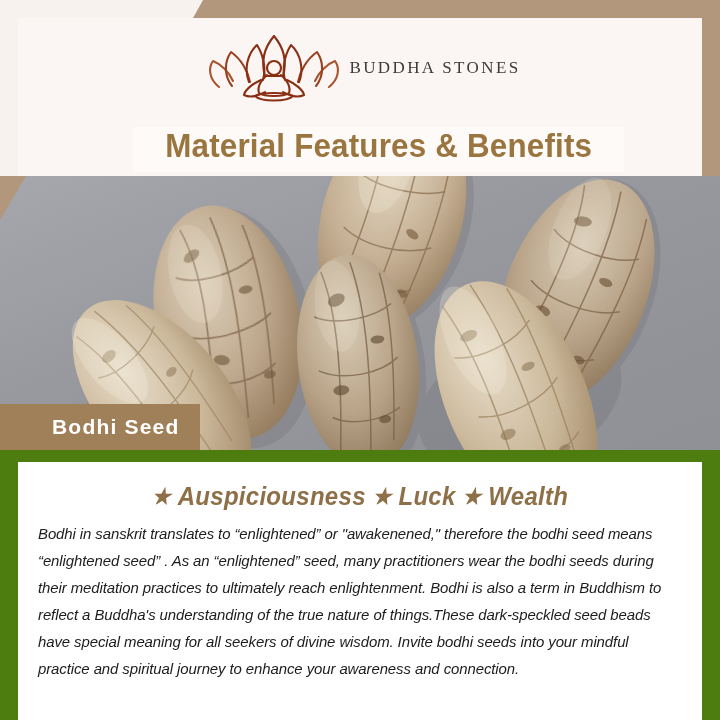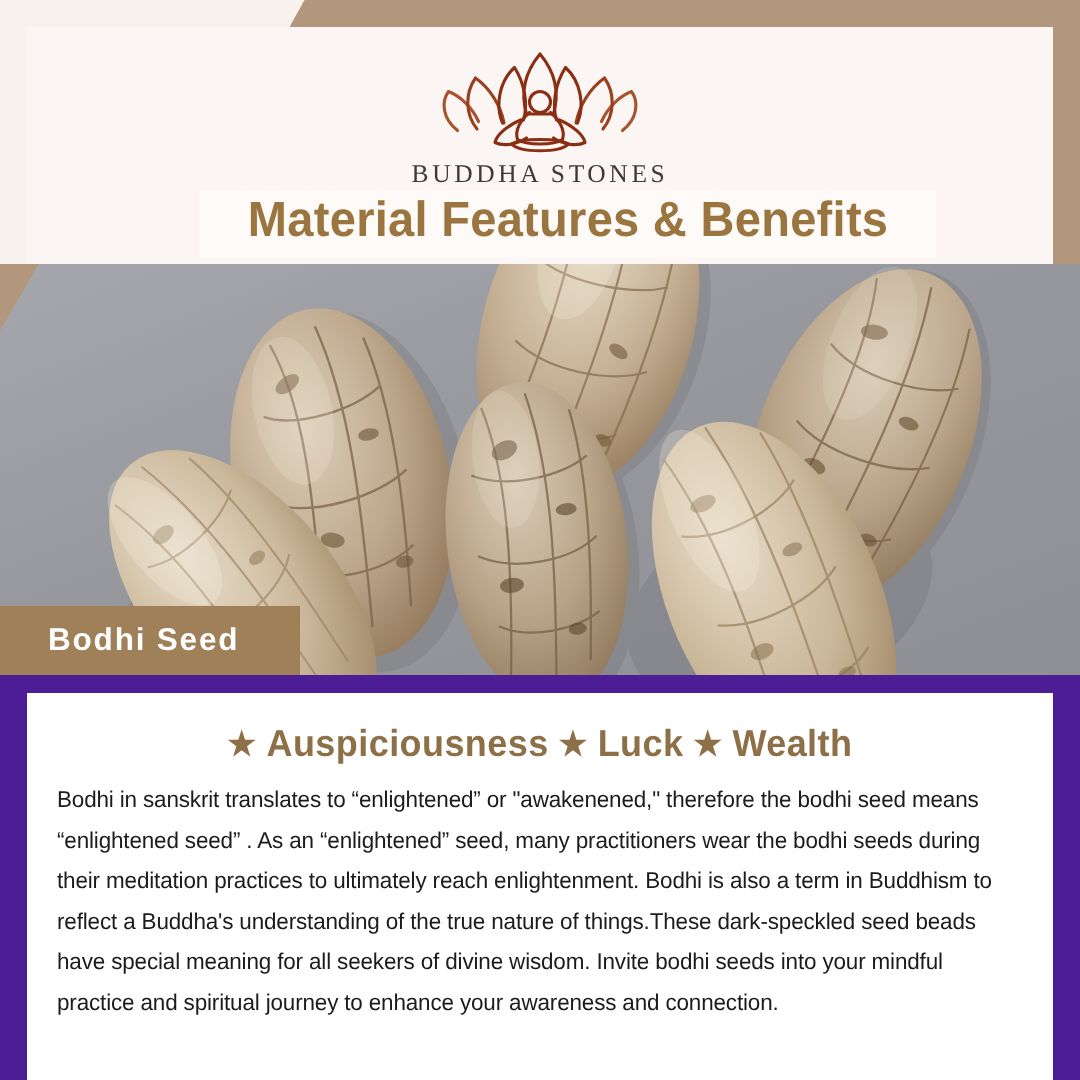--- a/index.html
+++ b/index.html
@@ -57,21 +57,21 @@
 
   
   .header{
     height:176px;
     position:relative;
     display:flex; flex-direction:column;
     align-items:center;
     padding-top:20px;
   }
   .logo-wrap{
-    display:flex; flex-direction:column; align-items:center;
+    display:flex; align-items:center;
     margin-top:10px;
   }
   .logo-mark{ width:150px; height:72px; display:block; }
   .logo-word{
     font-family:"Liberation Serif", serif;
     font-size:17px;
     letter-spacing:2.4px;
     color:#3b3b3b;
     margin-top:4px;
   }
@@ -108,36 +108,37 @@
     background:#b2977c;
     clip-path:polygon(0 0, 100% 0, 0 100%);
     z-index:3;
   }
   .seed-label{
     position:absolute;
     left:0; bottom:0;
     width:200px; height:46px;
     background:#9f8059;
     display:flex; align-items:center;
-    padding-left:32px;
+    padding-left:52px;
     z-index:4;
   }
   .seed-label span{
     color:#ffffff;
     font-size:21px;
     font-weight:bold;
     letter-spacing:1.2px;
   }
 
   
   .lower{
     flex:1;
     position:relative;
-    background:#4c1d95;
+    background:#4d7c0f;
     z-index:6;
+    font-style:italic;
   }
   .lower-sheet{
     position:absolute;
     left:18px; right:18px; top:12px; bottom:0;
     background:#ffffff;
   }
   .benefits{
     position:absolute;
     left:0; right:0; top:20px;
     text-align:center;

